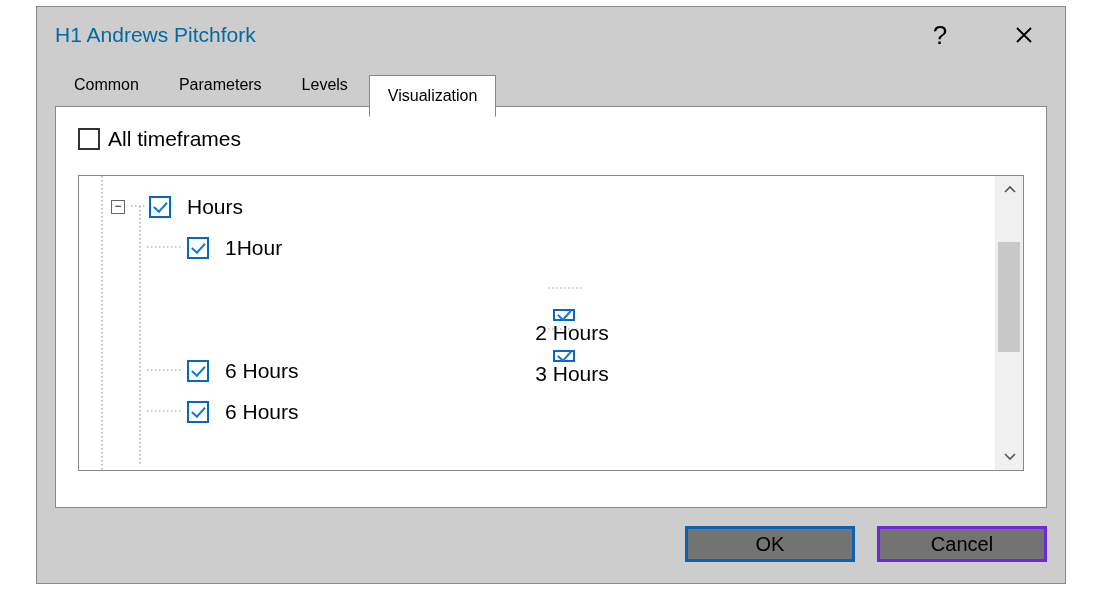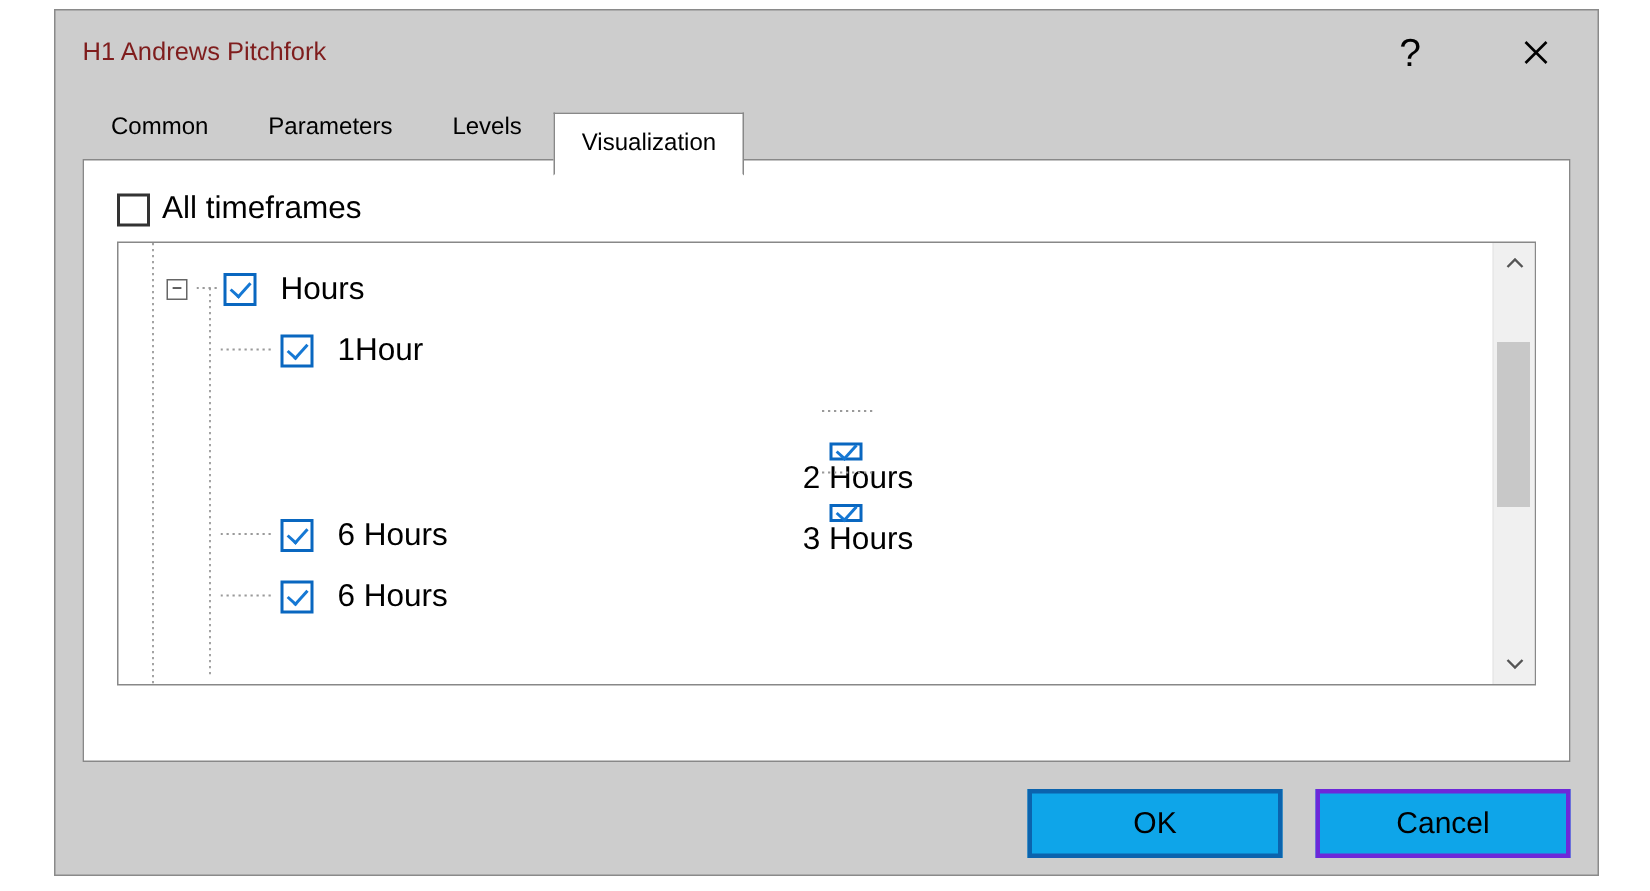--- a/index.html
+++ b/index.html
@@ -21,22 +21,22 @@
     border: 1px solid #8a8a8a;
     padding: 0;
   }
   .titlebar {
     height: 56px;
     display: flex;
     align-items: center;
     padding: 0 18px 0 18px;
   }
   .titlebar-title {
-    font-size: 17px;
-    color: #7f1d1d;
+    font-size: 21px;
+    color: #0369a1;
     flex: 1;
   }
   .titlebar-btn {
     width: 46px;
     height: 40px;
     display: flex;
     align-items: center;
     justify-content: center;
     font-size: 22px;
     color: #000;
@@ -70,24 +70,24 @@
   .tabpanel {
     background: #fff;
     border: 1px solid #888;
     margin: 0 18px 0 18px;
     height: 402px;
     padding: 20px 22px 14px 22px;
   }
 
   .all-tf {
     display: flex;
-    align-items: flex-end;
+    align-items: center;
     font-size: 21px;
     color: #000;
-    margin-bottom: 10px;
+    margin-bottom: 24px;
   }
 
   .checkbox {
     width: 22px;
     height: 22px;
     border: 2px solid #333;
     background: #fff;
     margin-right: 8px;
     display: inline-flex;
     align-items: center;
@@ -176,22 +176,22 @@
   }
 
   .button-row {
     display:flex;
     justify-content: flex-end;
     gap: 22px;
     padding: 18px 18px 0 0;
   }
   .btn {
     width: 170px;
-    height: 46px;
-    background: #0ea5e9;
+    height: 36px;
+    background: #737373;
     display:flex;
     align-items:center;
     justify-content:center;
     font-size: 20px;
     color:#000;
   }
   .btn.default { border: 3px solid #0b63ad; }
   .btn.normal  { border: 3px solid #6d28d9; }
 </style>
 </head>

